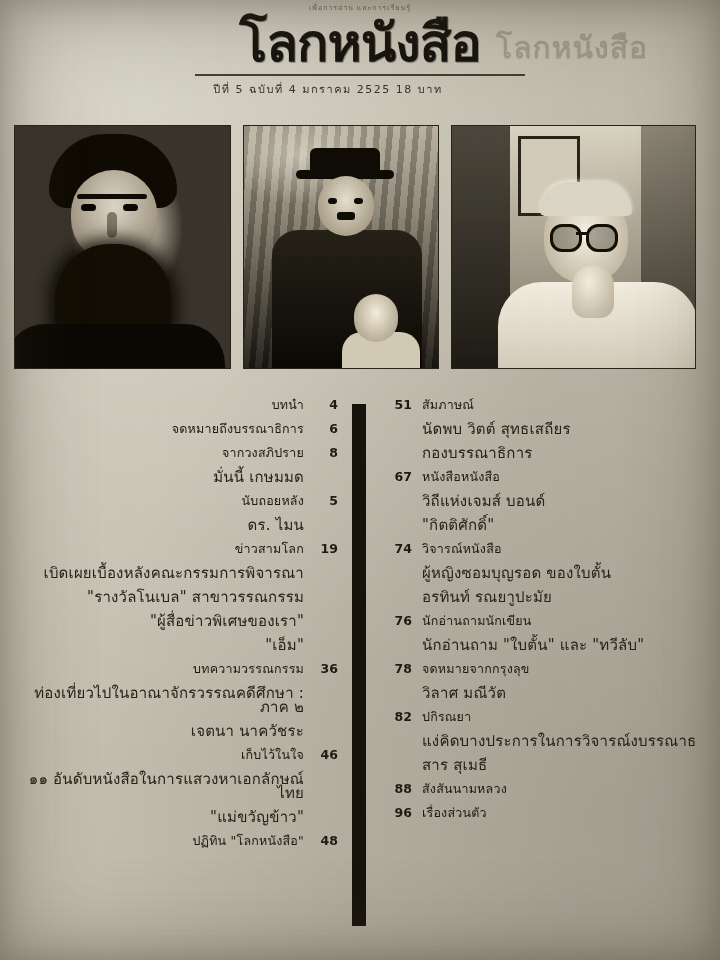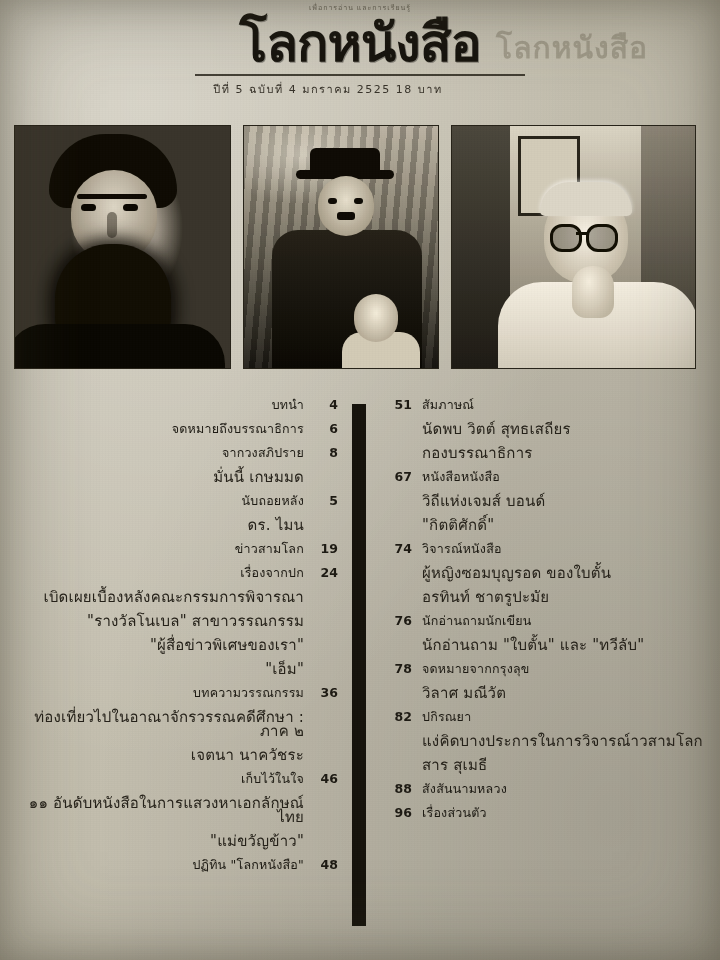--- a/index.html
+++ b/index.html
@@ -391,24 +391,20 @@
         </div>
       <div class="entry">
           <span class="etitle sub">ดร. ไมน</span>
           <span class="epage"></span>
         </div>
       <div class="entry">
           <span class="etitle">ข่าวสามโลก</span>
           <span class="epage">19</span>
         </div>
       <div class="entry">
-          <span class="etitle">เรื่องจากปก</span>
-          <span class="epage">24</span>
-        </div>
-      <div class="entry">
           <span class="etitle sub">เบิดเผยเบื้องหลังคณะกรรมการพิจารณา</span>
           <span class="epage"></span>
         </div>
       <div class="entry">
           <span class="etitle sub">"รางวัลโนเบล" สาขาวรรณกรรม</span>
           <span class="epage"></span>
         </div>
       <div class="entry">
           <span class="etitle sub">"ผู้สื่อข่าวพิเศษของเรา"</span>
           <span class="epage"></span>
@@ -475,21 +471,21 @@
       <div class="entry">
           <span class="epage">74</span>
           <span class="etitle">วิจารณ์หนังสือ</span>
         </div>
       <div class="entry">
           <span class="epage"></span>
           <span class="etitle sub">ผู้หญิงซอมบุญรอด ของใบตั้น</span>
         </div>
       <div class="entry">
           <span class="epage"></span>
-          <span class="etitle sub">อรทินท์ ชาตรูปะมัย</span>
+          <span class="etitle sub">อรทินท์ รณยาูปะมัย</span>
         </div>
       <div class="entry">
           <span class="epage">76</span>
           <span class="etitle">นักอ่านถามนักเขียน</span>
         </div>
       <div class="entry">
           <span class="epage"></span>
           <span class="etitle sub">นักอ่านถาม "ใบตั้น" และ "ทวีลับ"</span>
         </div>
       <div class="entry">
@@ -499,21 +495,21 @@
       <div class="entry">
           <span class="epage"></span>
           <span class="etitle sub">วิลาศ มณีวัต</span>
         </div>
       <div class="entry">
           <span class="epage">82</span>
           <span class="etitle">ปกิรณยา</span>
         </div>
       <div class="entry">
           <span class="epage"></span>
-          <span class="etitle sub">แง่คิดบางประการในการวิจารณ์าวสามโลก</span>
+          <span class="etitle sub">แง่คิดบางประการในการวิจารณ์งบรรณาธ</span>
         </div>
       <div class="entry">
           <span class="epage"></span>
           <span class="etitle sub">สาร สุเมธี</span>
         </div>
       <div class="entry">
           <span class="epage">88</span>
           <span class="etitle">สังสันนามหลวง</span>
         </div>
       <div class="entry">

